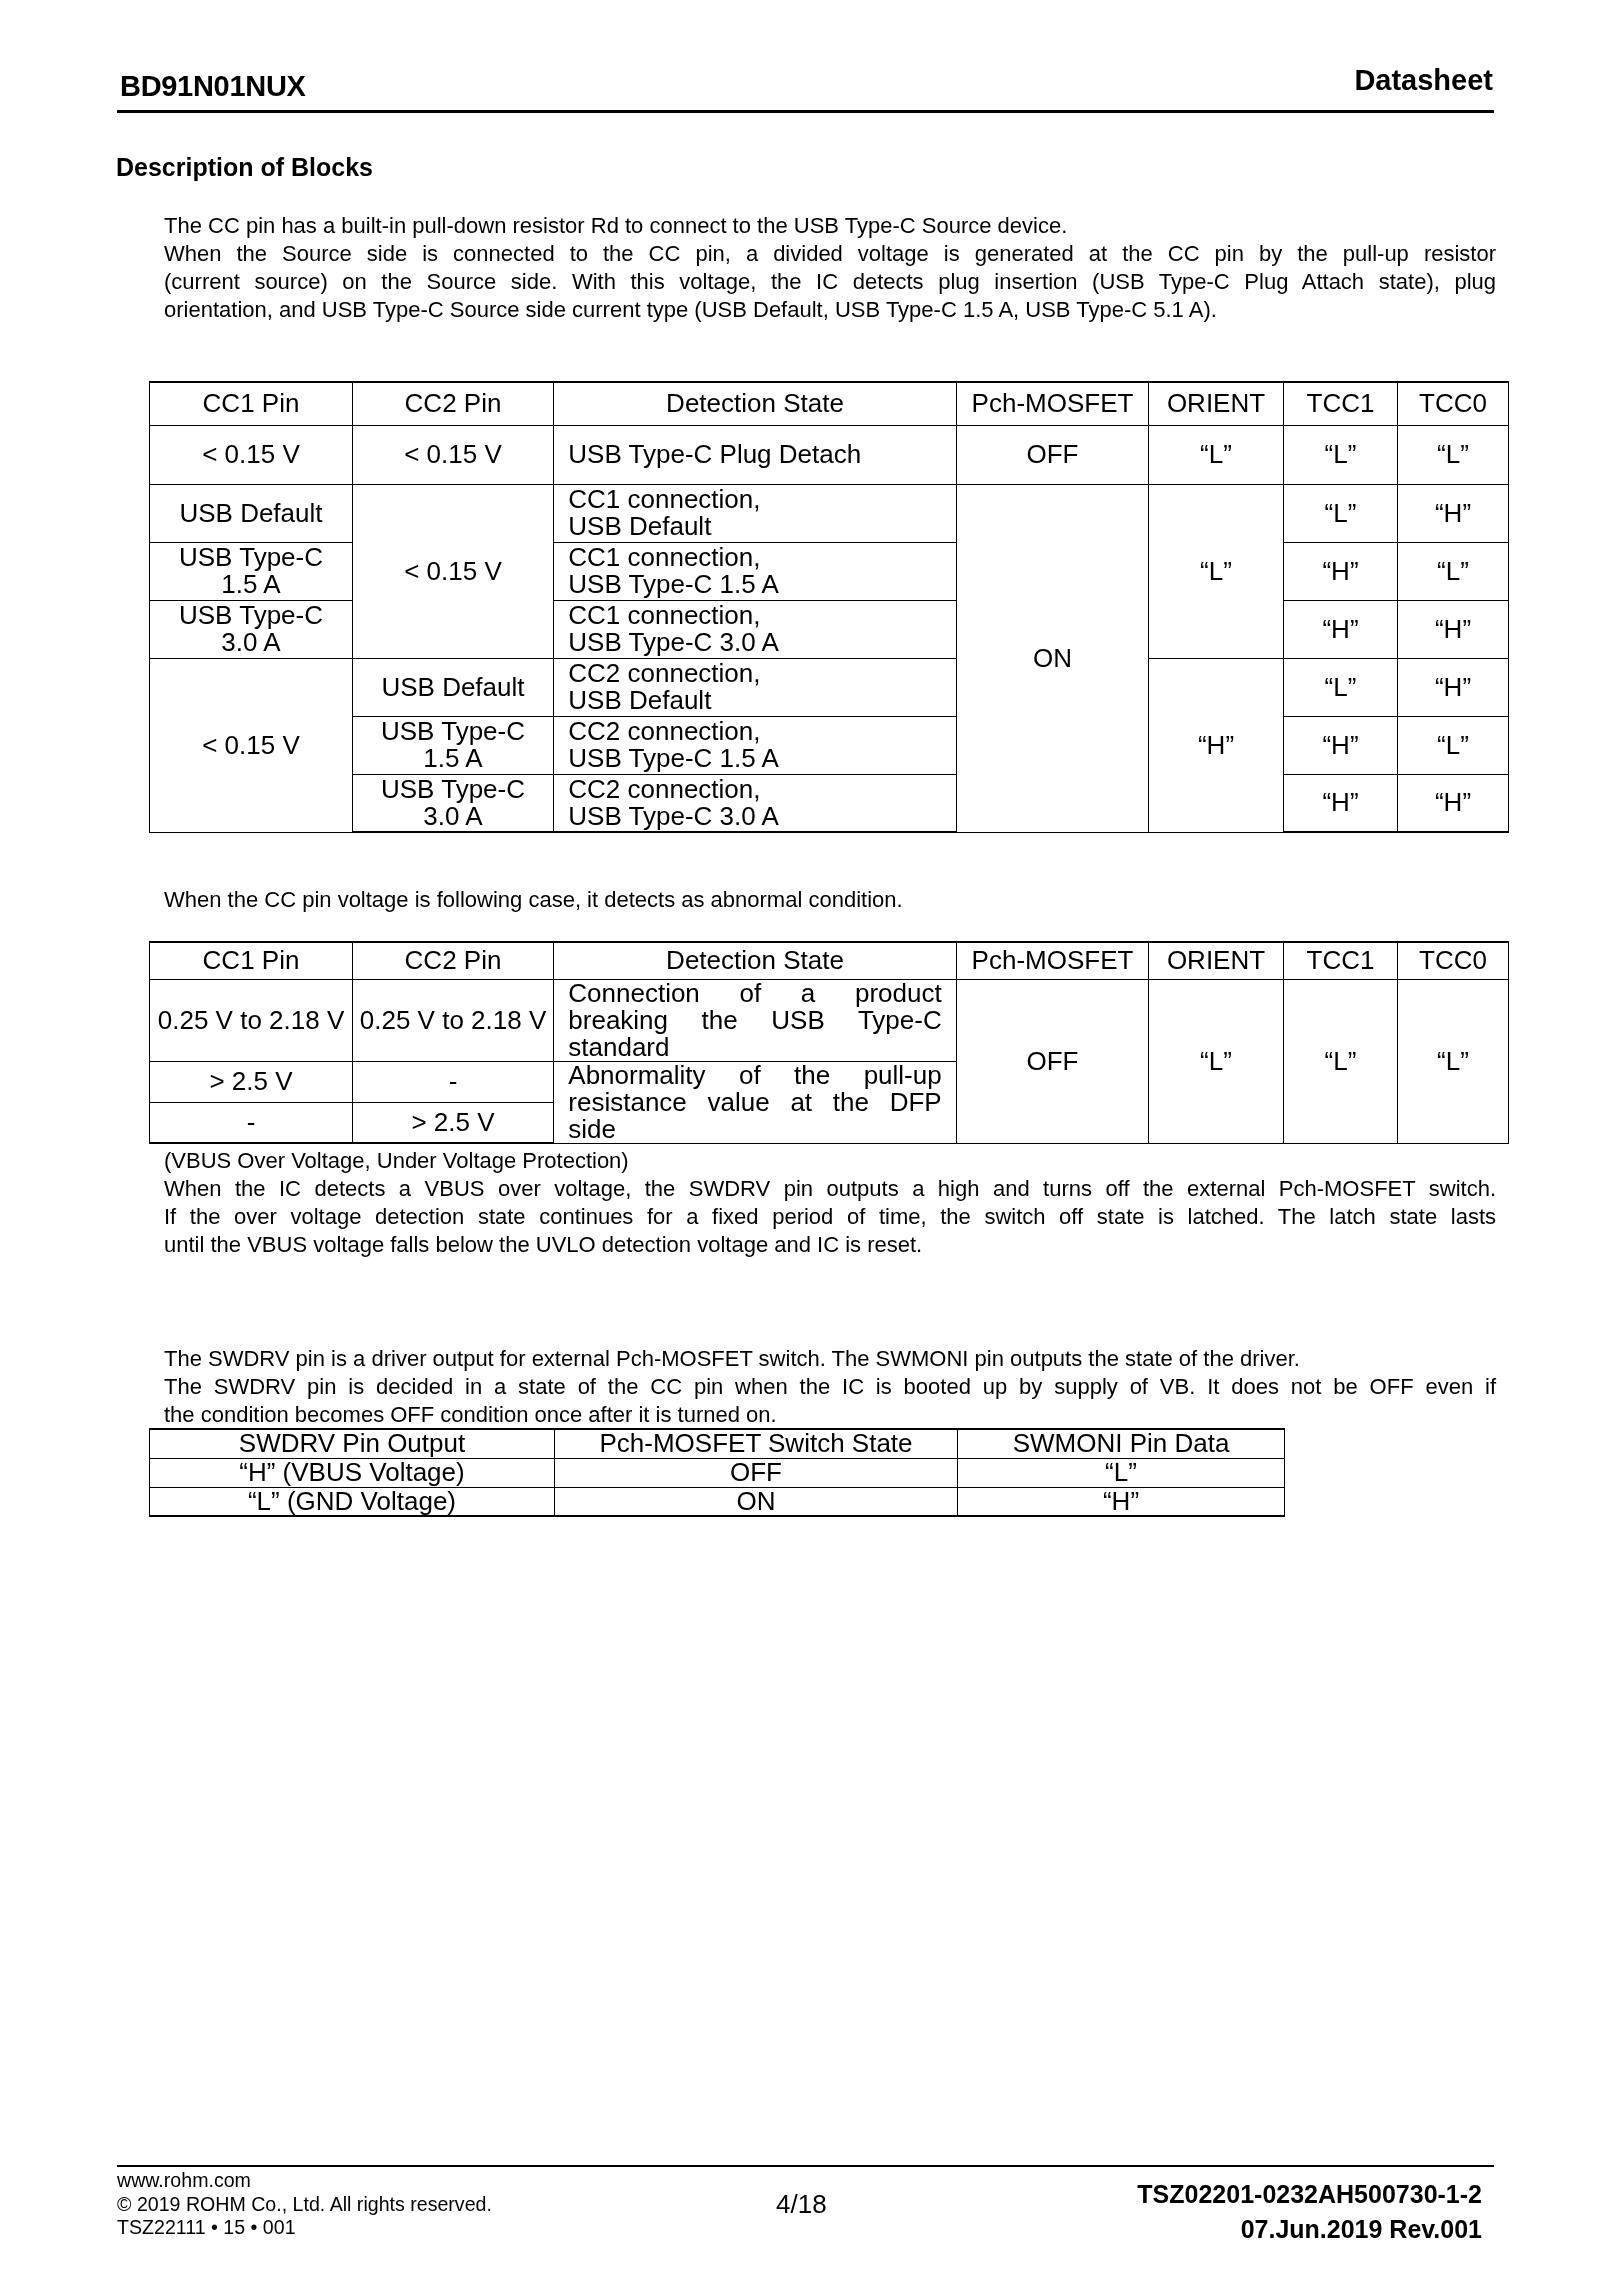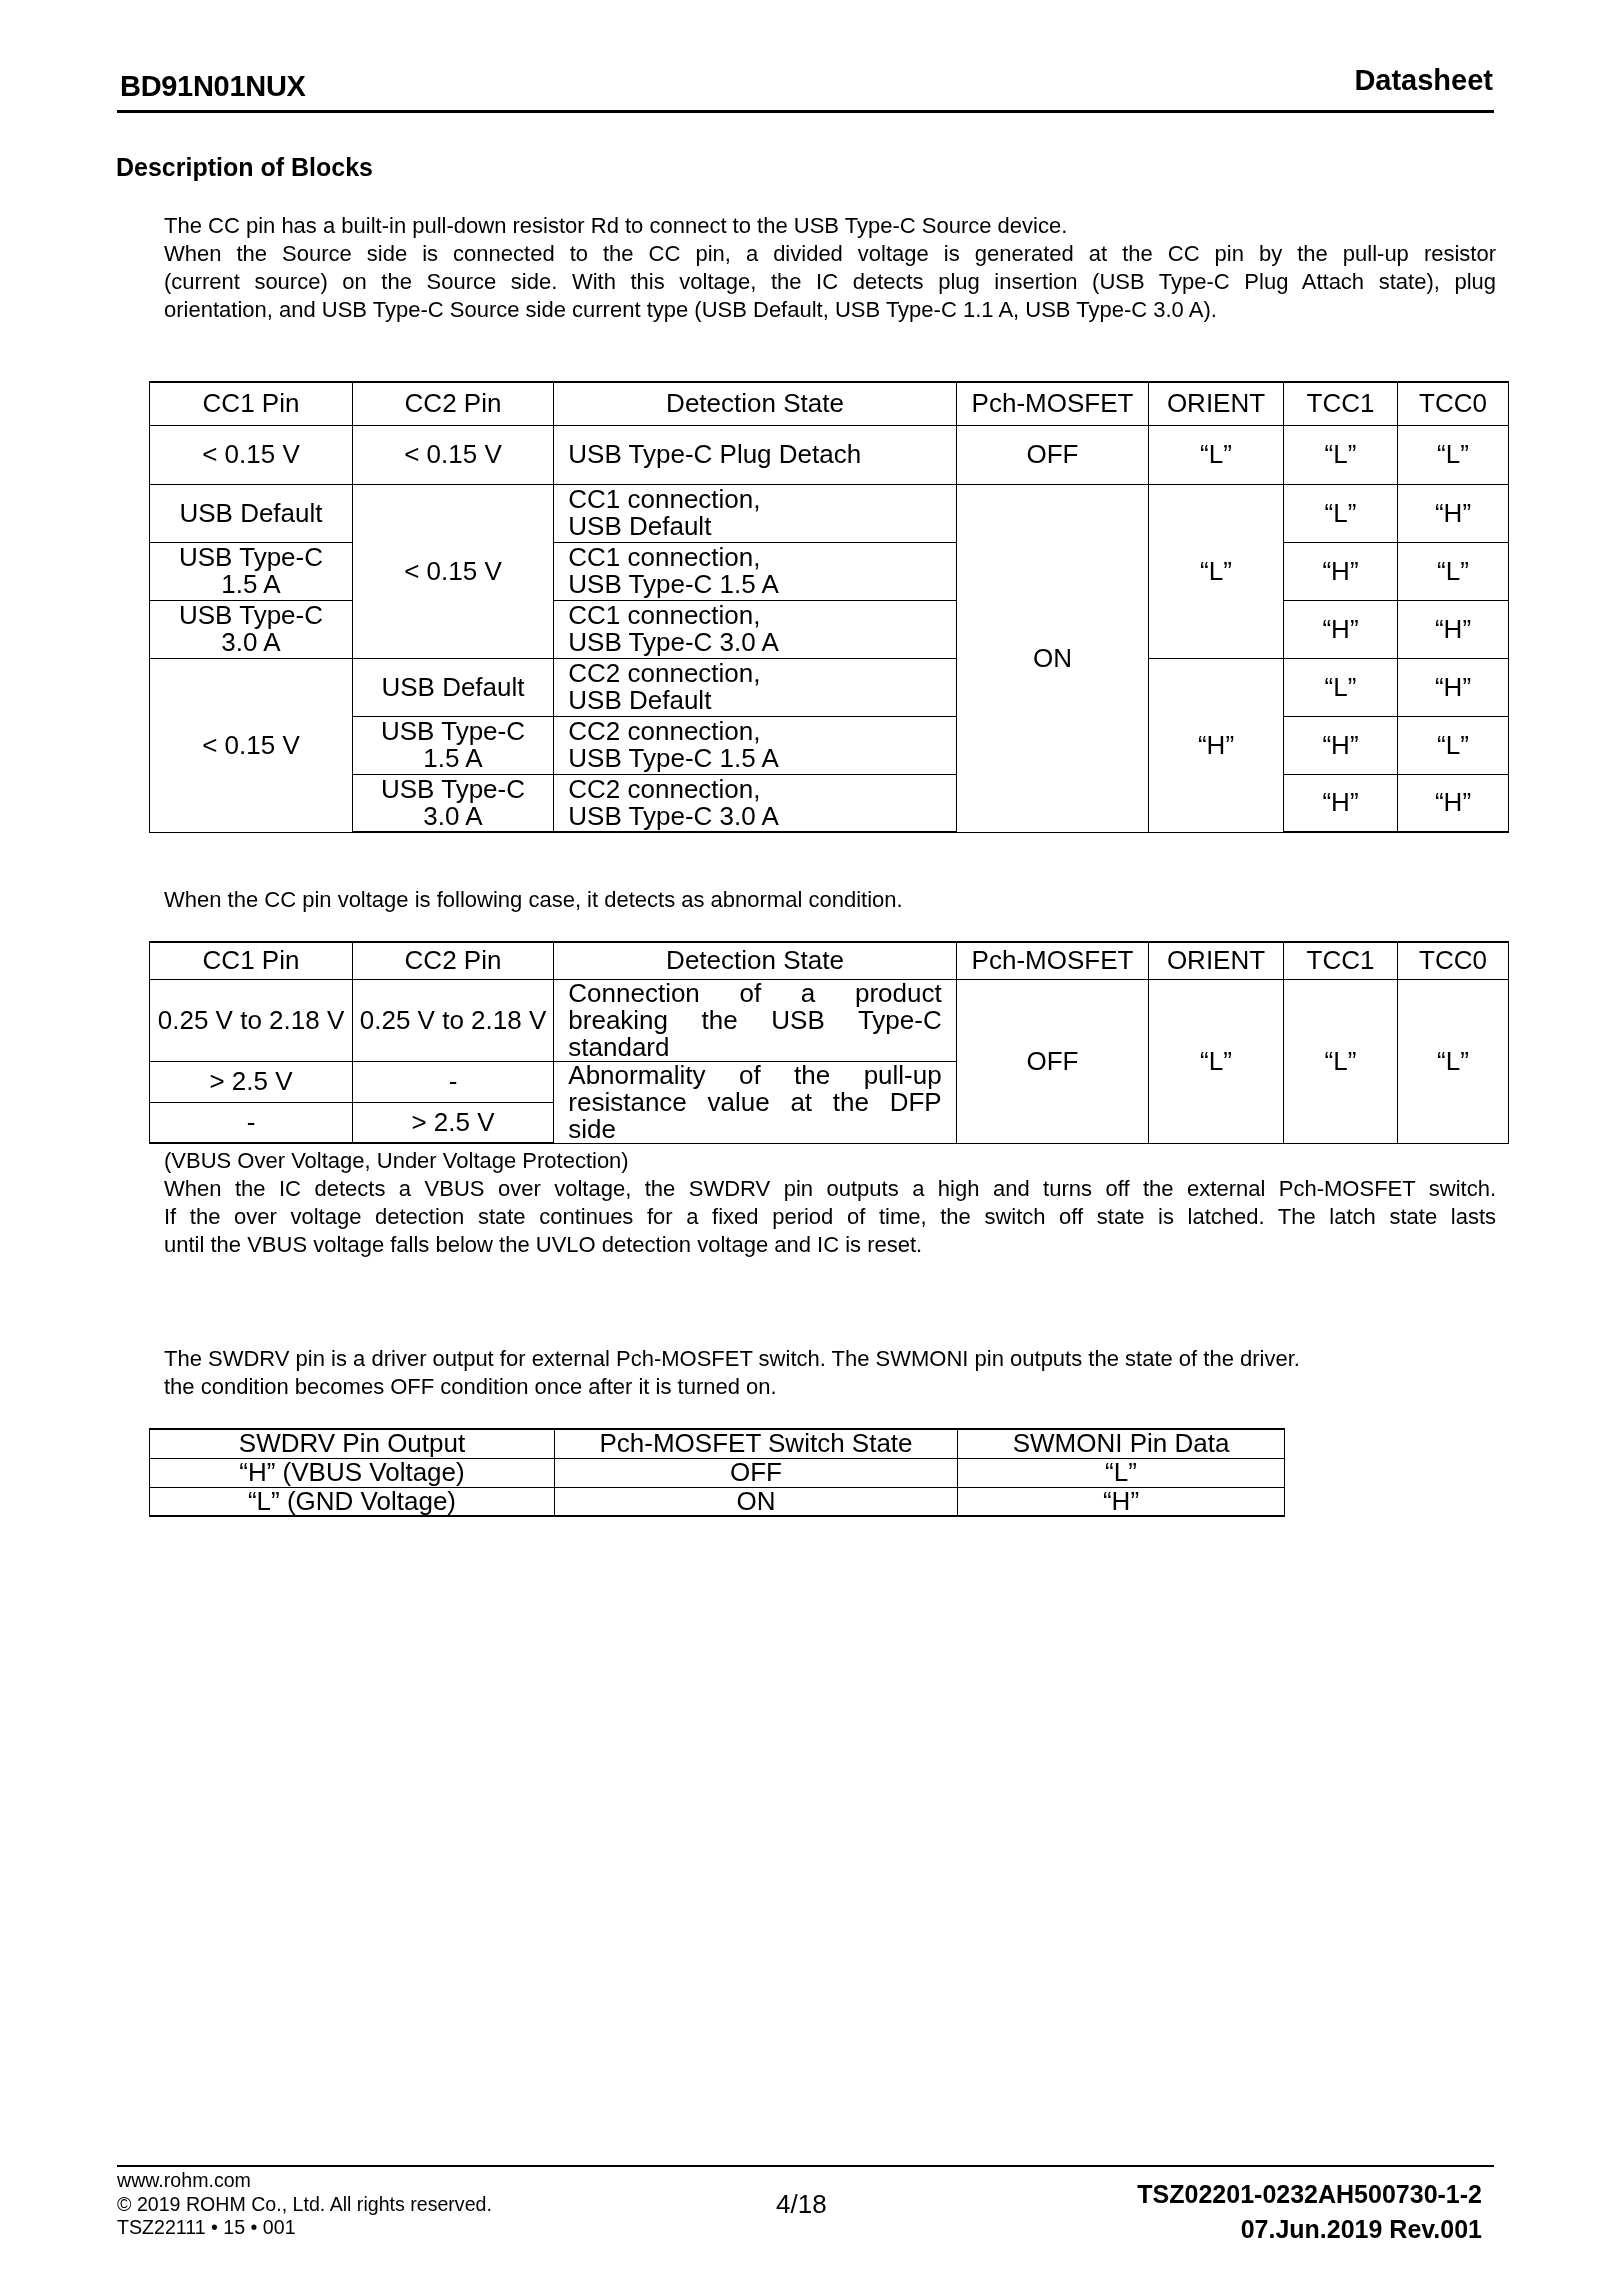--- a/index.html
+++ b/index.html
@@ -32,21 +32,21 @@
 <div class="abs hdr-title">BD91N01NUX</div>
 <div class="abs hdr-right">Datasheet</div>
 <div class="abs hdr-rule"></div>
 
 <div class="abs section-title">Description of Blocks</div>
 
 <div class="abs para" style="top:212px;">
   <span class="line">The CC pin has a built-in pull-down resistor Rd to connect to the USB Type-C Source device.</span>
   <span class="line j">When the Source side is connected to the CC pin, a divided voltage is generated at the CC pin by the pull-up resistor</span>
   <span class="line j">(current source) on the Source side.   With this voltage, the IC detects plug insertion (USB Type-C Plug Attach state), plug</span>
-  <span class="line">orientation, and USB Type-C Source side current type (USB Default, USB Type-C 1.1 A, USB Type-C 3.0 A).</span>
+  <span class="line">orientation, and USB Type-C Source side current type (USB Default, USB Type-C 1.5 A, USB Type-C 5.1 A).</span>
 </div>
 
 <table class="t" style="left:149px; top:381px; width:1359px;">
   <colgroup>
     <col style="width:203px">
       <col style="width:201px">
       <col style="width:403px">
       <col style="width:192px">
       <col style="width:135px">
       <col style="width:114px">
@@ -162,20 +162,21 @@
 
 <div class="abs para" style="top:1147px;">
   <span class="line">(VBUS Over Voltage, Under Voltage Protection)</span>
   <span class="line j">When the IC detects a VBUS over voltage, the SWDRV pin outputs a high and turns off the external Pch-MOSFET switch.</span>
   <span class="line j">If the over voltage detection state continues for a fixed period of time, the switch off state is latched.   The latch state lasts</span>
   <span class="line">until the VBUS voltage falls below the UVLO detection voltage and IC is reset.</span>
 </div>
 
 <div class="abs para" style="top:1345px;">
   <span class="line">The SWDRV pin is a driver output for external Pch-MOSFET switch.   The SWMONI pin outputs the state of the driver.</span>
+  <span class="line j">The SWDRV pin is decided in a state of the CC pin when the IC is booted up by supply of VB.   It does not be OFF even if</span>
   <span class="line">the condition becomes OFF condition once after it is turned on.</span>
 </div>
 
 <table class="t" style="left:149px; top:1428px; width:1135px;padding-left:8px;">
   <colgroup>
       <col style="width:405px">
       <col style="width:403px">
       <col style="width:327px">
     </colgroup>
   <tbody>

